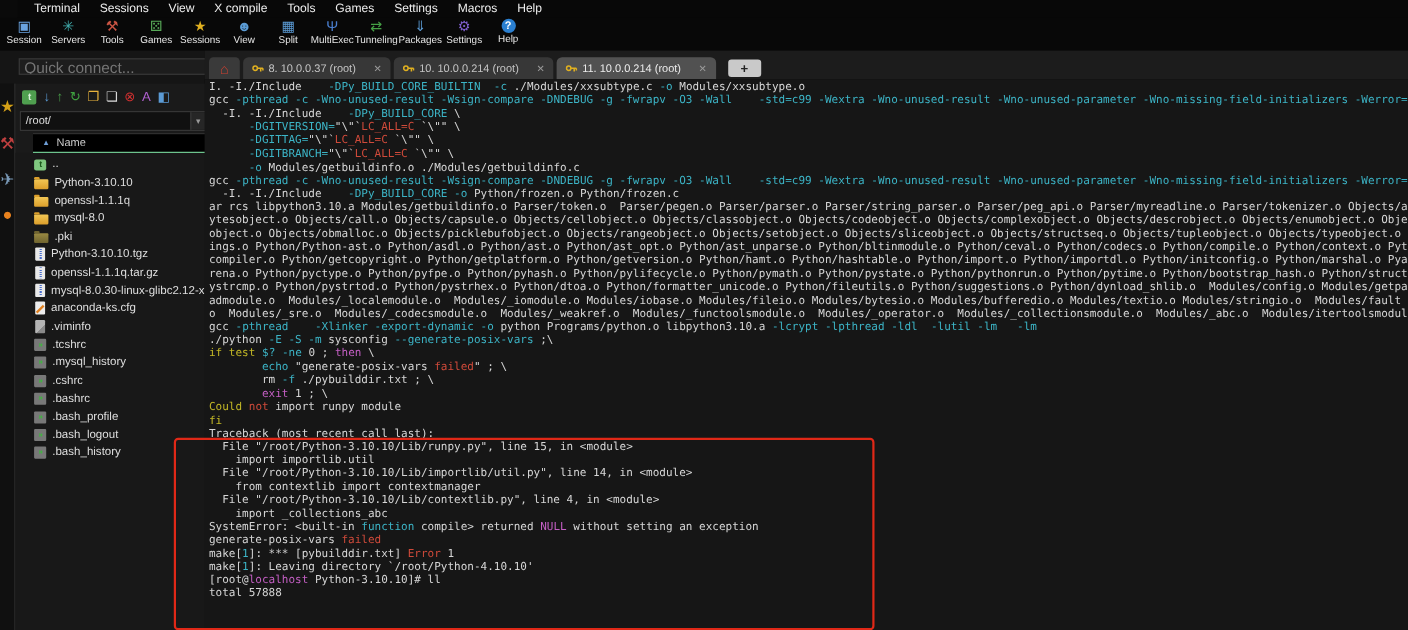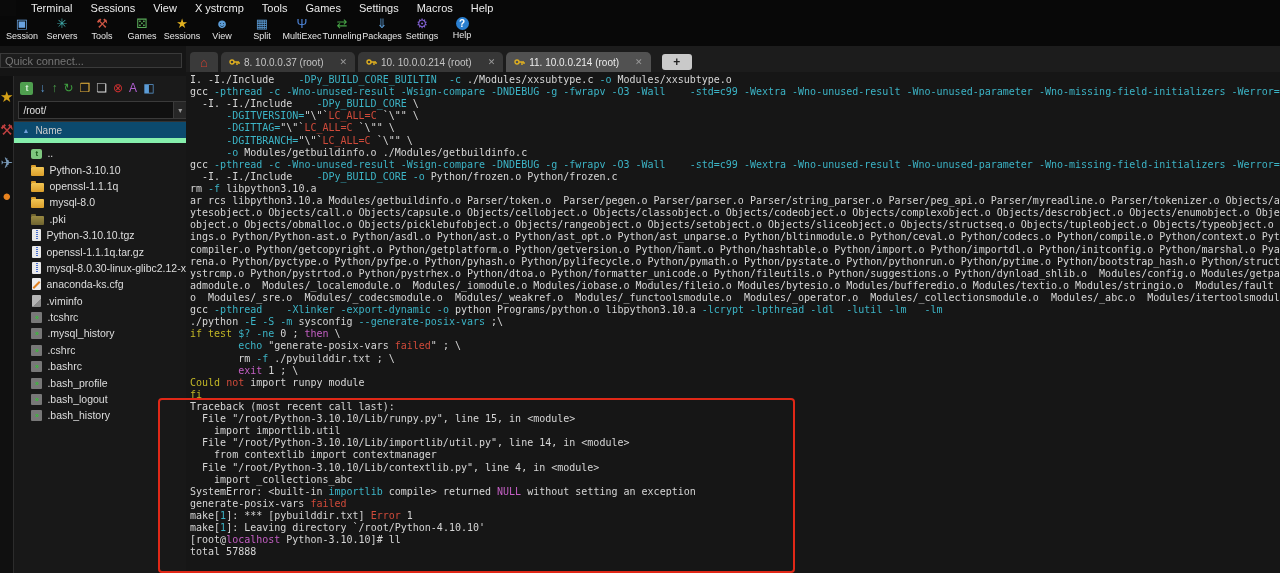--- a/index.html
+++ b/index.html
@@ -12,37 +12,37 @@
   
   #toolbar{position:absolute;top:16px;left:0;right:0;height:30px;background:#080808;
            display:flex;align-items:flex-start;padding-left:2px;}
   .tbtn{width:40px;height:30px;display:flex;flex-direction:column;align-items:center;justify-content:flex-start;}
   .tbtn .tico{font-size:13px;line-height:15px;height:15px;}
   .tbtn .tico.circ{width:13px;height:13px;border-radius:50%;background:#2a7fd0;color:#fff;
                    font-size:10px;line-height:13px;text-align:center;font-weight:bold;margin-top:1px;}
   .tbtn .tlab{font-size:9px;color:#e6e6e6;line-height:11px;white-space:nowrap;}
   
   #sidebar{position:absolute;top:46px;left:0;width:186px;bottom:0;background:#151515;}
-  #quickconnect{display:block;width:172px;margin:7px 4px 4px 0;height:13px;background:#1d1d1d;
-                border:1px solid #3a3a3a;color:#8a8a8a;font-size:11px;font-family:"Liberation Sans",sans-serif;
+  #quickconnect{display:block;width:172px;margin:7px 4px 4px 17px;height:13px;background:#1d1d1d;
+                border:1px solid #3a3a3a;color:#8a8a8a;font-size:14px;font-family:"Liberation Sans",sans-serif;
                 padding:0 4px;outline:none;}
   #sidebody{position:absolute;top:30px;left:0;right:0;bottom:0;display:flex;}
   #strip{width:28px;background:#101010;display:flex;flex-direction:column;align-items:center;padding-top:12px;}
   #strip .sico{font-size:15px;height:33px;cursor:pointer;}
   #sftp{flex:1;background:#1a1a1a;border-left:1px solid #2c2c2c;display:flex;flex-direction:column;}
   #sftpbar{height:24px;display:flex;align-items:center;gap:6px;padding-left:6px;}
   #sftpbar .fico{font-size:12px;line-height:14px;cursor:pointer;}
   #sftpbar .fico.boxed{width:13px;height:13px;border-radius:2px;text-align:center;font-size:9px;font-weight:bold;line-height:13px;}
   #pathrow{height:16px;margin:1px 4px 2px 4px;background:#101010;border:1px solid #3a3a3a;
            display:flex;align-items:center;}
   #pathtext{flex:1;color:#e0e0e0;font-size:10px;padding-left:4px;}
   #pathdd{width:13px;height:100%;border-left:1px solid #3a3a3a;color:#999;font-size:8px;
           display:flex;align-items:center;justify-content:center;background:#262626;}
-  #namehdr{height:16px;background:#0c4a6e;border-top:1px solid #333;border-bottom:5px solid #86efac;
-           display:flex;align-items:center;padding-left:8px;gap:6px;}
+  #namehdr{height:16px;background:#000000;border-top:1px solid #333;border-bottom:1px solid #86efac;
+           display:flex;align-items:center;padding-left:8px;gap:6px;margin-left:16px;}
   #sortarrow{color:#6f9fd8;font-size:7px;}
   #namehdr .nh{color:#cccccc;font-size:10px;}
   #filelist{flex:1;background:#181818;overflow:hidden;padding-top:2px;}
   .frow{height:16.4px;display:flex;align-items:center;padding-left:17px;cursor:default;}
   .frow .flab{color:#dedede;font-size:10.5px;white-space:nowrap;overflow:hidden;}
   
   .fi{width:13px;height:12px;display:inline-block;margin-right:5px;position:relative;flex:none;}
   .fi-up{background:#7fc87f;width:11px;height:10px;margin-top:1px;border-radius:2px;color:#1d5c1d;
          font-size:8px;font-weight:bold;text-align:center;line-height:10px;}
   .fi-folder{background:linear-gradient(#f2c654,#dc9f2b);height:9px;margin-top:3px;border-radius:1px;}
@@ -82,21 +82,21 @@
   #redbox{position:absolute;left:158px;top:398px;width:633px;height:171px;border:2px solid #e02817;
           border-radius:4px;pointer-events:none;z-index:20;}
 </style>
 </head>
 <body>
 
 <div id="menubar">
     <span class="mi">Terminal</span>
     <span class="mi">Sessions</span>
     <span class="mi">View</span>
-    <span class="mi">X ystrcmp</span>
+    <span class="mi">X compile</span>
     <span class="mi">Tools</span>
     <span class="mi">Games</span>
     <span class="mi">Settings</span>
     <span class="mi">Macros</span>
     <span class="mi">Help</span>
   </div>
 <div id="toolbar">
     <div class="tbtn">
       <span class="tico" style="color: rgb(106, 163, 224);">▣</span>
       <span class="tlab">Session</span>
@@ -286,21 +286,20 @@
 <div id="term">
     <div class="tline"><span class="c-w">I. -I./Include    </span><span class="c-c">-DPy_BUILD_CORE_BUILTIN</span><span class="c-w">  </span><span class="c-c">-c</span><span class="c-w"> ./Modules/xxsubtype.c </span><span class="c-c">-o</span><span class="c-w"> Modules/xxsubtype.o</span></div>
     <div class="tline"><span class="c-w">gcc </span><span class="c-c">-pthread -c -Wno-unused-result -Wsign-compare -DNDEBUG -g -fwrapv -O3 -Wall    -std=c99 -Wextra -Wno-unused-result -Wno-unused-parameter -Wno-missing-field-initializers -Werror=</span></div>
     <div class="tline"><span class="c-w">  -I. -I./Include    </span><span class="c-c">-DPy_BUILD_CORE</span><span class="c-w"> \</span></div>
     <div class="tline"><span class="c-w">      </span><span class="c-c">-DGITVERSION=</span><span class="c-w">"\"`</span><span class="c-r">LC_ALL=C </span><span class="c-w">`\"" \</span></div>
     <div class="tline"><span class="c-w">      </span><span class="c-c">-DGITTAG=</span><span class="c-w">"\"`</span><span class="c-r">LC_ALL=C </span><span class="c-w">`\"" \</span></div>
     <div class="tline"><span class="c-w">      </span><span class="c-c">-DGITBRANCH=</span><span class="c-w">"\"`</span><span class="c-r">LC_ALL=C </span><span class="c-w">`\"" \</span></div>
     <div class="tline"><span class="c-w">      </span><span class="c-c">-o</span><span class="c-w"> Modules/getbuildinfo.o ./Modules/getbuildinfo.c</span></div>
     <div class="tline"><span class="c-w">gcc </span><span class="c-c">-pthread -c -Wno-unused-result -Wsign-compare -DNDEBUG -g -fwrapv -O3 -Wall    -std=c99 -Wextra -Wno-unused-result -Wno-unused-parameter -Wno-missing-field-initializers -Werror=</span></div>
     <div class="tline"><span class="c-w">  -I. -I./Include    </span><span class="c-c">-DPy_BUILD_CORE</span><span class="c-w"> </span><span class="c-c">-o</span><span class="c-w"> Python/frozen.o Python/frozen.c</span></div>
-    <div class="tline"><span class="c-w">rm </span><span class="c-c">-f</span><span class="c-w"> libpython3.10.a</span></div>
     <div class="tline"><span class="c-w">ar rcs libpython3.10.a Modules/getbuildinfo.o Parser/token.o  Parser/pegen.o Parser/parser.o Parser/string_parser.o Parser/peg_api.o Parser/myreadline.o Parser/tokenizer.o Objects/a</span></div>
     <div class="tline"><span class="c-w">ytesobject.o Objects/call.o Objects/capsule.o Objects/cellobject.o Objects/classobject.o Objects/codeobject.o Objects/complexobject.o Objects/descrobject.o Objects/enumobject.o Obje</span></div>
     <div class="tline"><span class="c-w">object.o Objects/obmalloc.o Objects/picklebufobject.o Objects/rangeobject.o Objects/setobject.o Objects/sliceobject.o Objects/structseq.o Objects/tupleobject.o Objects/typeobject.o </span></div>
     <div class="tline"><span class="c-w">ings.o Python/Python-ast.o Python/asdl.o Python/ast.o Python/ast_opt.o Python/ast_unparse.o Python/bltinmodule.o Python/ceval.o Python/codecs.o Python/compile.o Python/context.o Pyt</span></div>
     <div class="tline"><span class="c-w">compiler.o Python/getcopyright.o Python/getplatform.o Python/getversion.o Python/hamt.o Python/hashtable.o Python/import.o Python/importdl.o Python/initconfig.o Python/marshal.o Pya</span></div>
     <div class="tline"><span class="c-w">rena.o Python/pyctype.o Python/pyfpe.o Python/pyhash.o Python/pylifecycle.o Python/pymath.o Python/pystate.o Python/pythonrun.o Python/pytime.o Python/bootstrap_hash.o Python/struct</span></div>
     <div class="tline"><span class="c-w">ystrcmp.o Python/pystrtod.o Python/pystrhex.o Python/dtoa.o Python/formatter_unicode.o Python/fileutils.o Python/suggestions.o Python/dynload_shlib.o  Modules/config.o Modules/getpa</span></div>
     <div class="tline"><span class="c-w">admodule.o  Modules/_localemodule.o  Modules/_iomodule.o Modules/iobase.o Modules/fileio.o Modules/bytesio.o Modules/bufferedio.o Modules/textio.o Modules/stringio.o  Modules/fault</span></div>
     <div class="tline"><span class="c-w">o  Modules/_sre.o  Modules/_codecsmodule.o  Modules/_weakref.o  Modules/_functoolsmodule.o  Modules/_operator.o  Modules/_collectionsmodule.o  Modules/_abc.o  Modules/itertoolsmodul</span></div>
     <div class="tline"><span class="c-w">gcc </span><span class="c-c">-pthread</span><span class="c-w">    </span><span class="c-c">-Xlinker -export-dynamic -o</span><span class="c-w"> python Programs/python.o libpython3.10.a </span><span class="c-c">-lcrypt -lpthread -ldl  -lutil -lm   -lm</span></div>
@@ -311,21 +310,21 @@
     <div class="tline"><span class="c-w">        </span><span class="c-m">exit</span><span class="c-w"> 1 ; \</span></div>
     <div class="tline"><span class="c-y">Could</span><span class="c-w"> </span><span class="c-r">not</span><span class="c-w"> import runpy module</span></div>
     <div class="tline"><span class="c-y">fi</span></div>
     <div class="tline"><span class="c-w">Traceback (most recent call last):</span></div>
     <div class="tline"><span class="c-w">  File "/root/Python-3.10.10/Lib/runpy.py", line 15, in &lt;module&gt;</span></div>
     <div class="tline"><span class="c-w">    import importlib.util</span></div>
     <div class="tline"><span class="c-w">  File "/root/Python-3.10.10/Lib/importlib/util.py", line 14, in &lt;module&gt;</span></div>
     <div class="tline"><span class="c-w">    from contextlib import contextmanager</span></div>
     <div class="tline"><span class="c-w">  File "/root/Python-3.10.10/Lib/contextlib.py", line 4, in &lt;module&gt;</span></div>
     <div class="tline"><span class="c-w">    import _collections_abc</span></div>
-    <div class="tline"><span class="c-w">SystemError: &lt;built-in </span><span class="c-c">importlib</span><span class="c-w"> compile&gt; returned </span><span class="c-m">NULL</span><span class="c-w"> without setting an exception</span></div>
+    <div class="tline"><span class="c-w">SystemError: &lt;built-in </span><span class="c-c">function</span><span class="c-w"> compile&gt; returned </span><span class="c-m">NULL</span><span class="c-w"> without setting an exception</span></div>
     <div class="tline"><span class="c-w">generate-posix-vars </span><span class="c-r">failed</span></div>
     <div class="tline"><span class="c-w">make[</span><span class="c-c">1</span><span class="c-w">]: *** [pybuilddir.txt] </span><span class="c-r">Error</span><span class="c-w"> 1</span></div>
     <div class="tline"><span class="c-w">make[</span><span class="c-c">1</span><span class="c-w">]: Leaving directory `/root/Python-4.10.10'</span></div>
     <div class="tline"><span class="c-w">[root@</span><span class="c-m">localhost</span><span class="c-w"> Python-3.10.10]# ll</span></div>
     <div class="tline"><span class="c-w">total 57888</span></div>
   </div>
 
 <div id="redbox" style="border-color: rgb(224, 40, 23);"></div>
 
 </body></html>

